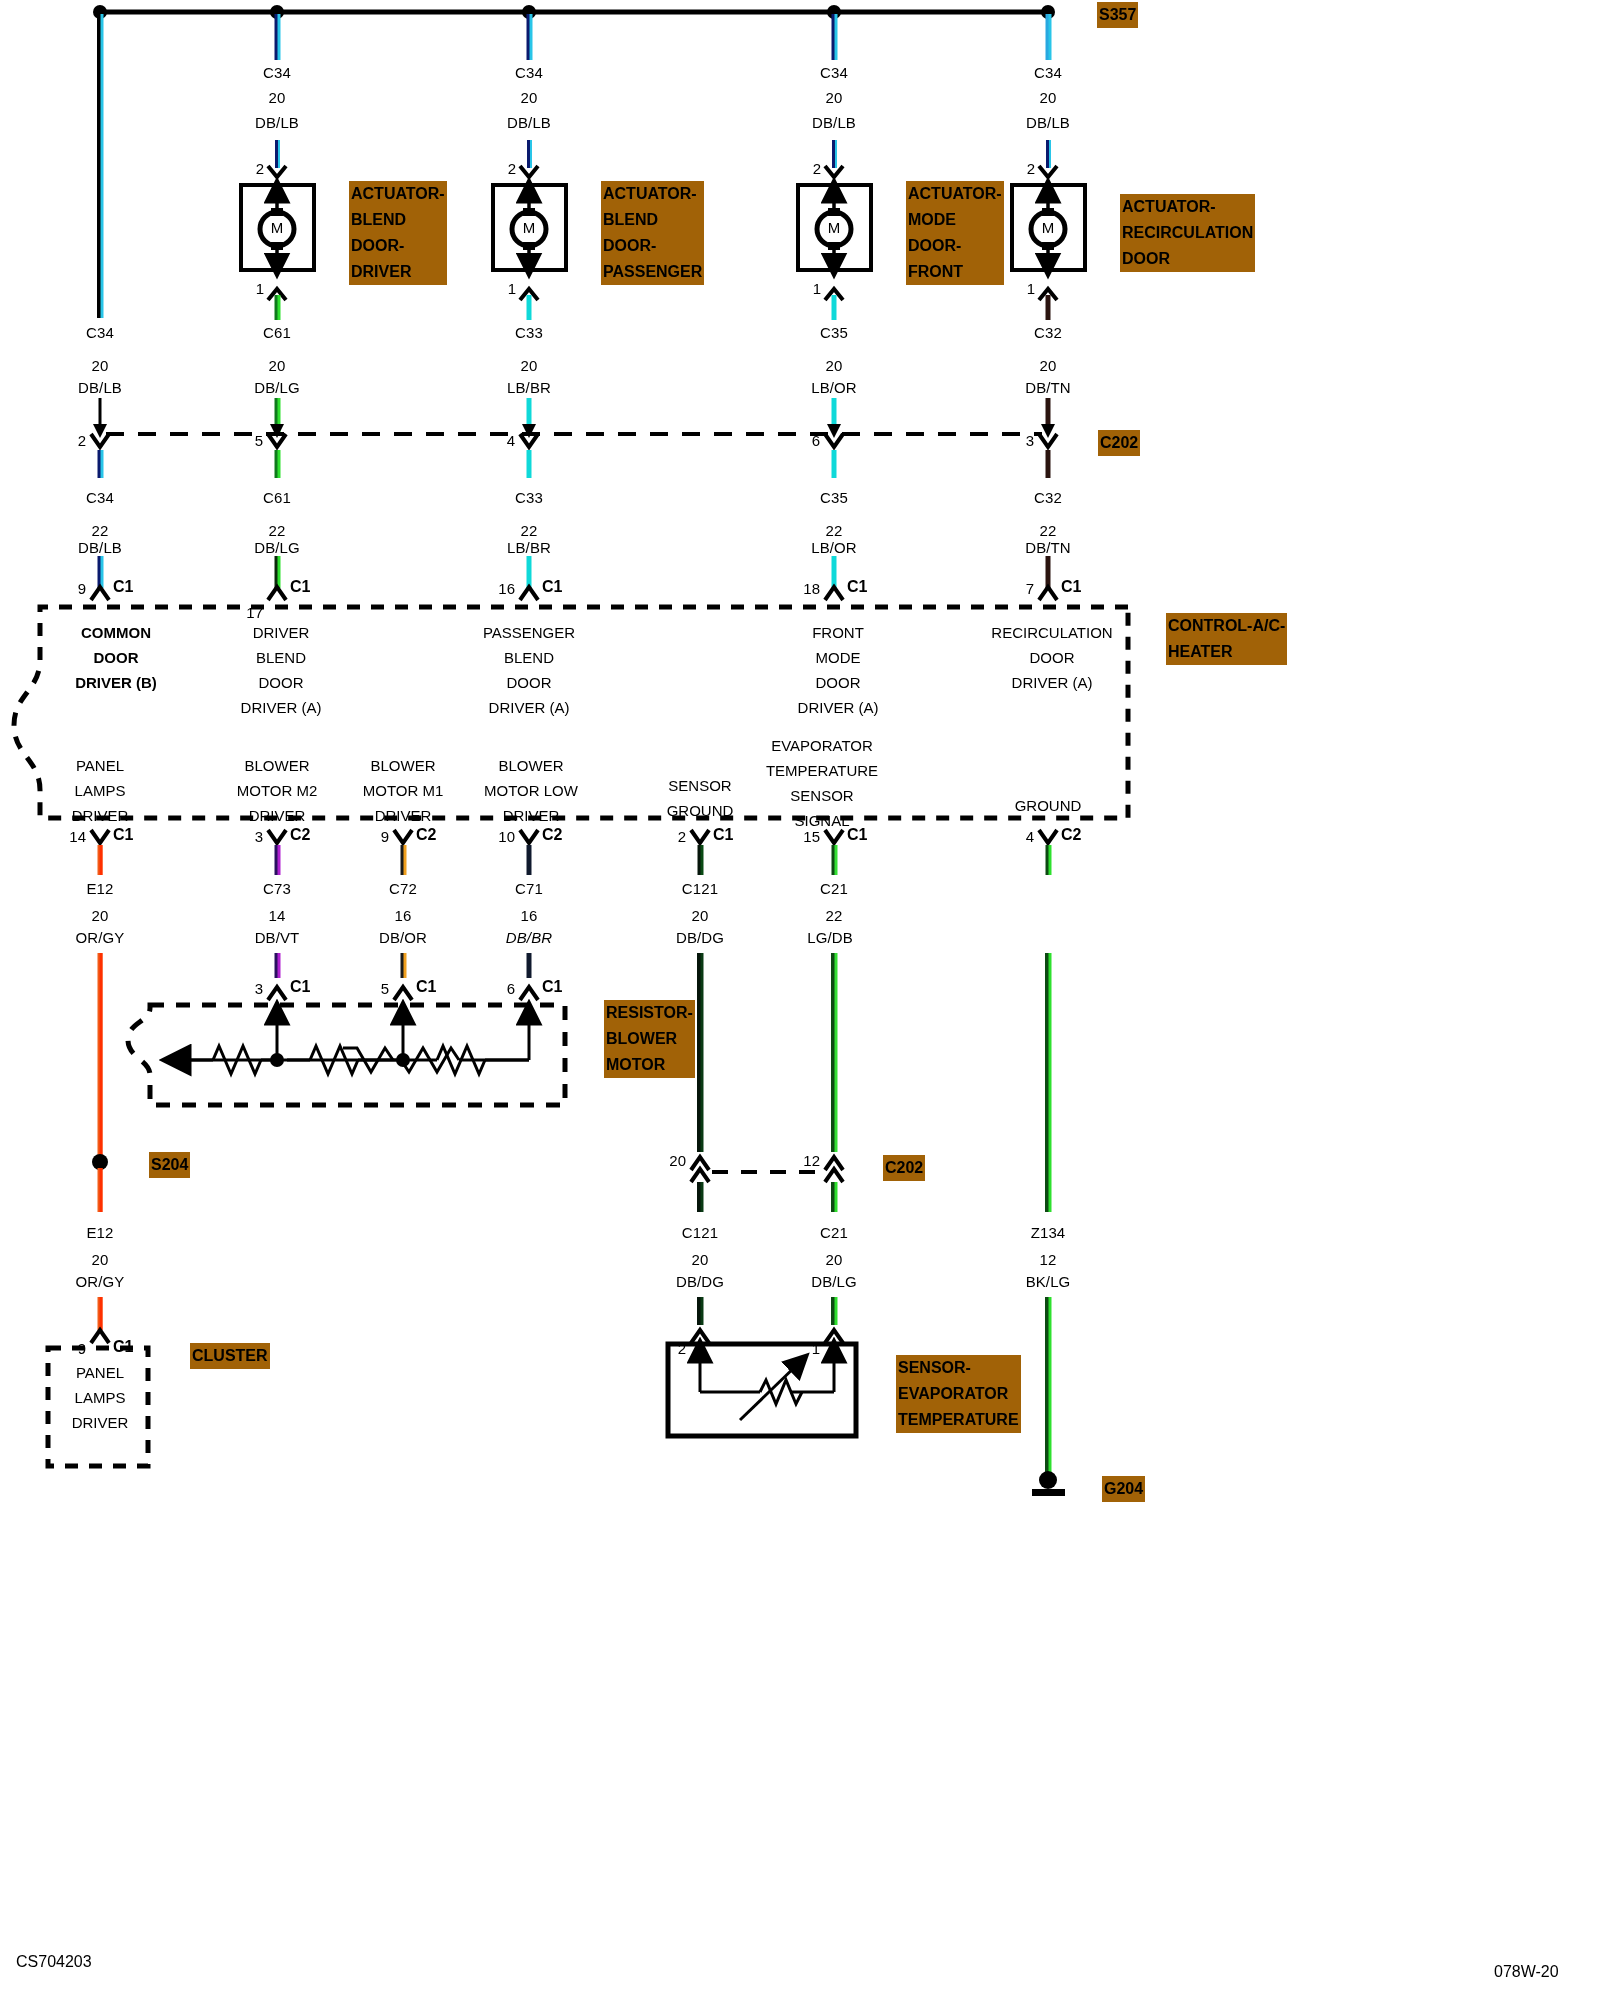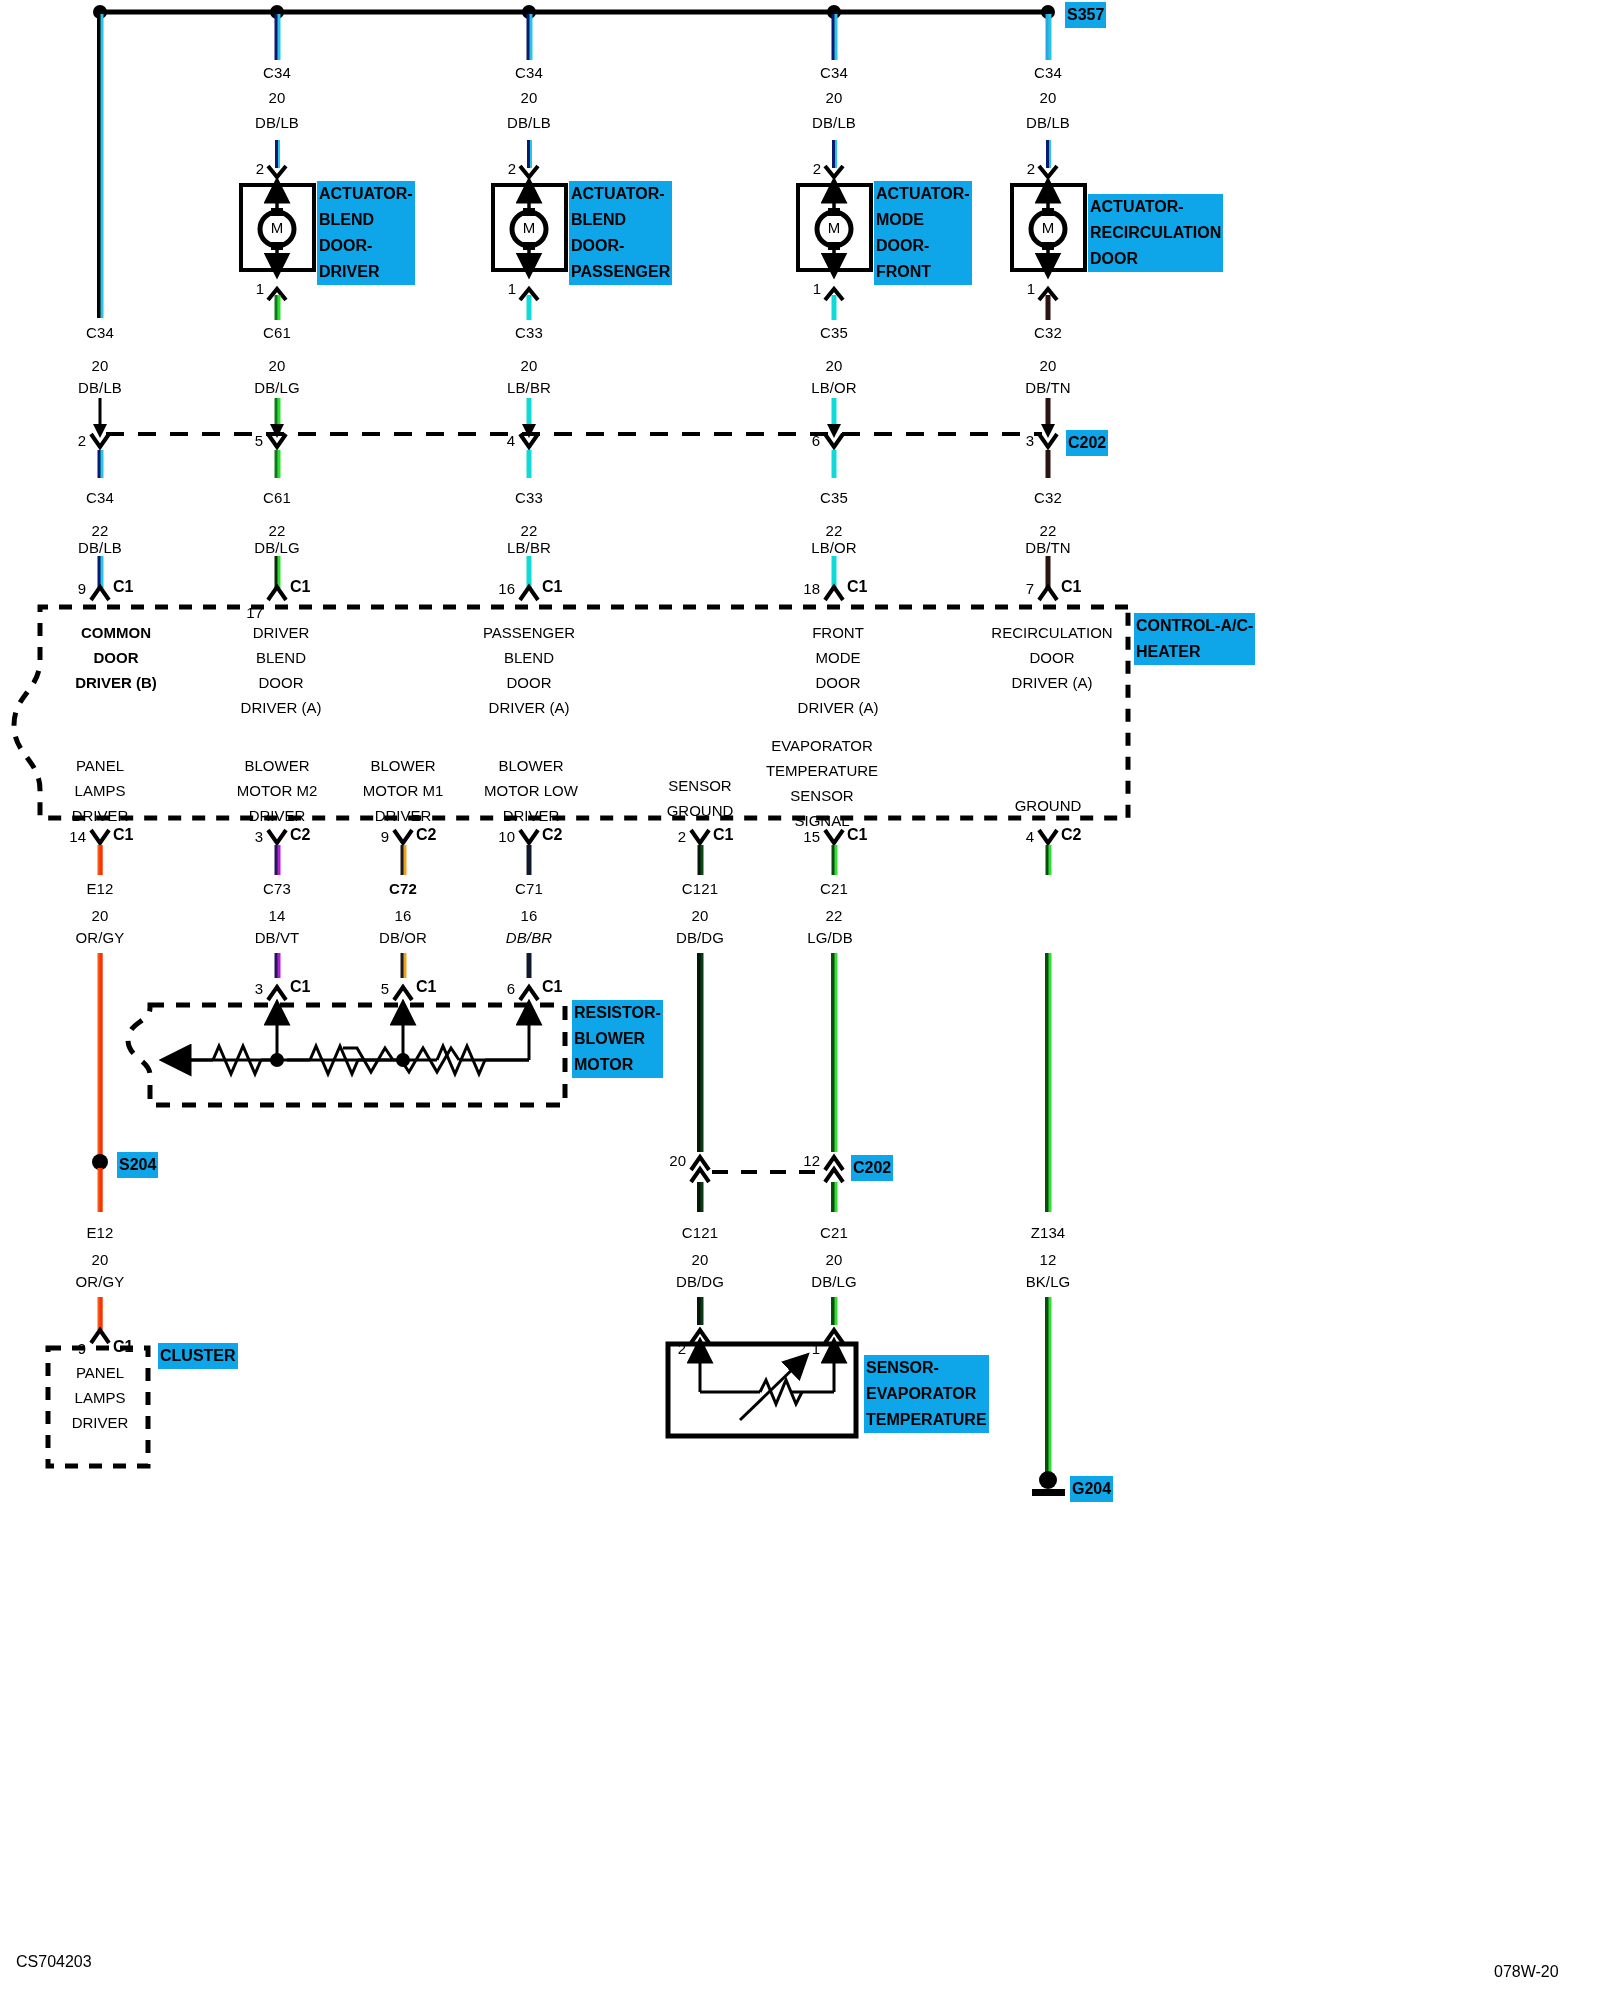--- a/index.html
+++ b/index.html
@@ -3,22 +3,22 @@
 <meta charset="utf-8">
 <style>
   html,body{margin:0;padding:0;background:#ffffff;}
   body{width:1600px;height:2000px;position:relative;
        font-family:"Liberation Sans", sans-serif;color:#000;}
   #stage{position:absolute;left:0;top:0;width:1600px;height:2000px;overflow:hidden;}
   svg#wires{position:absolute;left:0;top:0;width:1600px;height:2000px;}
   .lbl{position:absolute;font-size:15px;line-height:25px;white-space:nowrap;
        text-align:center;letter-spacing:.1px;}
   .lbl.ctr{transform:translateX(-50%);}
-  .hl{position:absolute;background:#0ea5e9;font-weight:bold;font-size:16px;
-      line-height:26px;white-space:nowrap;padding:0 2px;}
+  .hl{position:absolute;background:#a16207;font-weight:bold;font-size:16px;
+      line-height:26px;white-space:nowrap;padding:0 2px;margin-left:32px;}
   .pin{position:absolute;font-size:15px;transform:translateX(-100%);}
   .conn{position:absolute;font-size:16px;font-weight:bold;}
   .foot{position:absolute;font-size:16px;}
   .devlabel{position:absolute;font-size:15px;line-height:25px;
             white-space:nowrap;text-align:center;transform:translateX(-50%);}
 </style>
 </head>
 <body>
 
 <div id="stage">
@@ -495,21 +495,21 @@
 <div class="conn" style="left:1061px;top:826px;">C2</div>
 
 <div class="lbl ctr" style="left:100px;top:876px;">E12</div>
 <div class="lbl ctr" style="left:100px;top:903px;">20</div>
 <div class="lbl ctr" style="left:100px;top:925px;">OR/GY</div>
 
 <div class="lbl ctr" style="left:277px;top:876px;">C73</div>
 <div class="lbl ctr" style="left:277px;top:903px;">14</div>
 <div class="lbl ctr" style="left:277px;top:925px;">DB/VT</div>
 
-<div class="lbl ctr" style="left:403px;top:876px;font-weight:bold;">C72</div>
+<div class="lbl ctr" style="left:403px;top:876px;">C72</div>
 <div class="lbl ctr" style="left:403px;top:903px;">16</div>
 <div class="lbl ctr" style="left:403px;top:925px;">DB/OR</div>
 
 <div class="lbl ctr" style="left:529px;top:876px;">C71</div>
 <div class="lbl ctr" style="left:529px;top:903px;">16</div>
 <div class="lbl ctr" style="left:529px;top:925px;font-style:italic;">DB/BR</div>
 
 <div class="lbl ctr" style="left:700px;top:876px;">C121</div>
 <div class="lbl ctr" style="left:700px;top:903px;">20</div>
 <div class="lbl ctr" style="left:700px;top:925px;">DB/DG</div>

